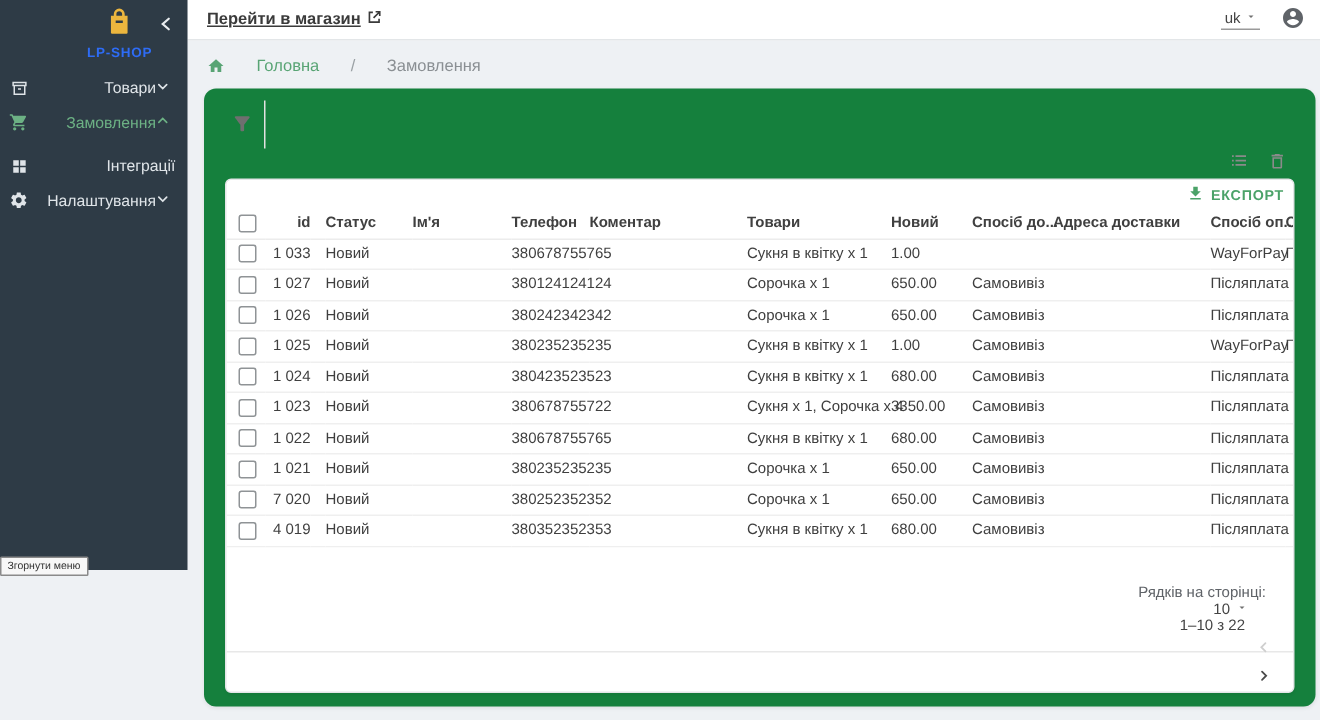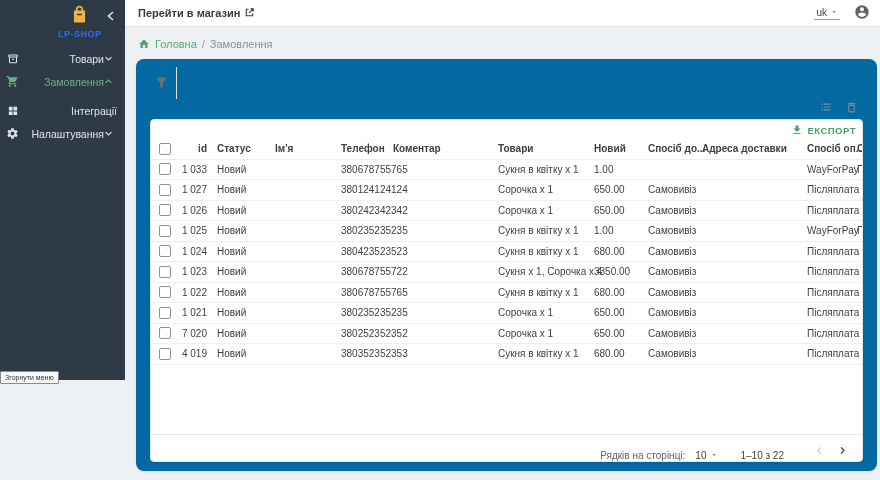--- a/index.html
+++ b/index.html
@@ -18,55 +18,55 @@
   .nav-item .chev { flex:none; margin-right:4px; }
   .nav-item.active { color:#6cb184; }
   .nav-item.sub { background:#3a4753; height:24px; color:#6cb184; }
   .nav-gap { height:6px; }
   .sidebar-tooltip { position:absolute; left:0; bottom:-4px; background:#f7f7f7; color:#333;
     border:1px solid #8a8a8a; font-size:7px; padding:2px 4px; white-space:nowrap; z-index:9; border-radius:1px; }
 
   
   .main { flex:1; display:flex; flex-direction:column; min-width:0; }
   .topbar { height:27px; background:#fff; border-bottom:1px solid #e3e6e8; display:flex; align-items:center; padding:0 10px 0 13px; }
-  .store-link { display:flex; align-items:center; gap:4px; font-size:11px; font-weight:bold; color:#3a3a3a; cursor:pointer;text-align:center; }
+  .store-link { display:flex; align-items:center; gap:4px; font-size:11px; font-weight:bold; color:#3a3a3a; text-decoration:underline; cursor:pointer;text-align:center; }
   .topbar-right { margin-left:auto; display:flex; align-items:center; gap:14px; }
   .lang-select { display:flex; align-items:center; gap:3px; font-size:10px; color:#444; border-bottom:1px solid #9a9a9a; padding:1px 2px; cursor:pointer; }
   .avatar-btn { background:none; border:none; cursor:pointer; display:flex; }
 
   .content { flex:1; padding:9px 3px 0 11px; }
-  .breadcrumb { display:flex; align-items:center; gap:5px; font-size:11px; margin:2px 0 9px 2px; }
+  .breadcrumb { display:flex; align-items:center; gap:21px; font-size:11px; margin:2px 0 9px 2px; }
   .breadcrumb .home { display:flex; align-items:center; }
   .crumb-link { color:#58a474; cursor:pointer; }
   .crumb-sep { color:#9aa0a4; }
   .crumb-current { color:#8a8f93; }
 
   
-  .card { position:relative; background:#0369a1; border-radius:8px; height:412px; box-shadow:0 1px 3px rgba(0,0,0,.08); }
+  .card { position:relative; background:#15803d; border-radius:8px; height:412px; box-shadow:0 1px 3px rgba(0,0,0,.08); }
   .filter-btn { position:absolute; left:18px; top:16px; background:none; border:none; cursor:pointer; }
   .toolbar-divider { position:absolute; left:40px; top:8px; width:1px; height:32px; background:#e2e2e2; }
   .mini-actions { position:absolute; right:18px; top:40px; display:flex; gap:10px; }
   .mini-actions button { background:none; border:none; cursor:pointer; padding:1px; }
 
   
   .panel { position:absolute; left:14px; right:14px; top:60px; bottom:9px; background:#fff;
     border:1px solid #e4e6e8; border-radius:4px; box-shadow:0 1px 2px rgba(0,0,0,.06);
     display:flex; flex-direction:column; overflow:hidden; }
   .export-row { height:19px; display:flex; justify-content:flex-end; align-items:center; padding:2px 6px 0 0; }
   .export-btn { display:flex; align-items:center; gap:4px; background:none; border:none; cursor:pointer;
     color:#4ba268; font-size:9.5px; font-weight:bold; letter-spacing:.5px; }
   .tbl-wrap { overflow:hidden; }
   table { border-collapse:collapse; table-layout:fixed; width:756px; }
   th, td { font-size:10px; text-align:left; padding:0; white-space:nowrap; overflow:visible; }
   thead th { height:20px; color:#404040; font-weight:bold; border-bottom:1px solid #ececec; vertical-align:middle;margin-top:44px; }
   tbody td { height:20.5px; color:#3f3f3f; border-bottom:1px solid #efefef; vertical-align:middle; }
   .col-id, td[data-field="id"], th.h-id { text-align:right; }
   .cb { width:12px; height:12px; border:1.5px solid #8f9396; border-radius:2px; margin-left:8px; cursor:pointer; background:#fff; }
   .panel-spacer { flex:1; }
-  .pagination { height:27px; border-top:1px solid #e8e8e8; display:flex; align-items:flex-end; justify-content:flex-end; gap:0; padding-right:8px; font-size:10px; color:#5f6368; }
+  .pagination { height:27px; border-top:1px solid #e8e8e8; display:flex; align-items:flex-end; justify-content:flex-end; gap:0; padding-right:8px; font-size:10px; color:#5f6368;flex-direction:column; }
   .rpp-label { margin-right:10px; }
   .rpp-select { display:flex; align-items:center; gap:4px; cursor:pointer; color:#444; margin-right:22px; }
   .range { color:#444; margin-right:24px; }
   .page-btn { background:none; border:none; cursor:pointer; display:flex; padding:2px 6px; }
   .page-btn.disabled { cursor:default; }
 </style>
 </head>
 <body>
 
 <div class="app">

